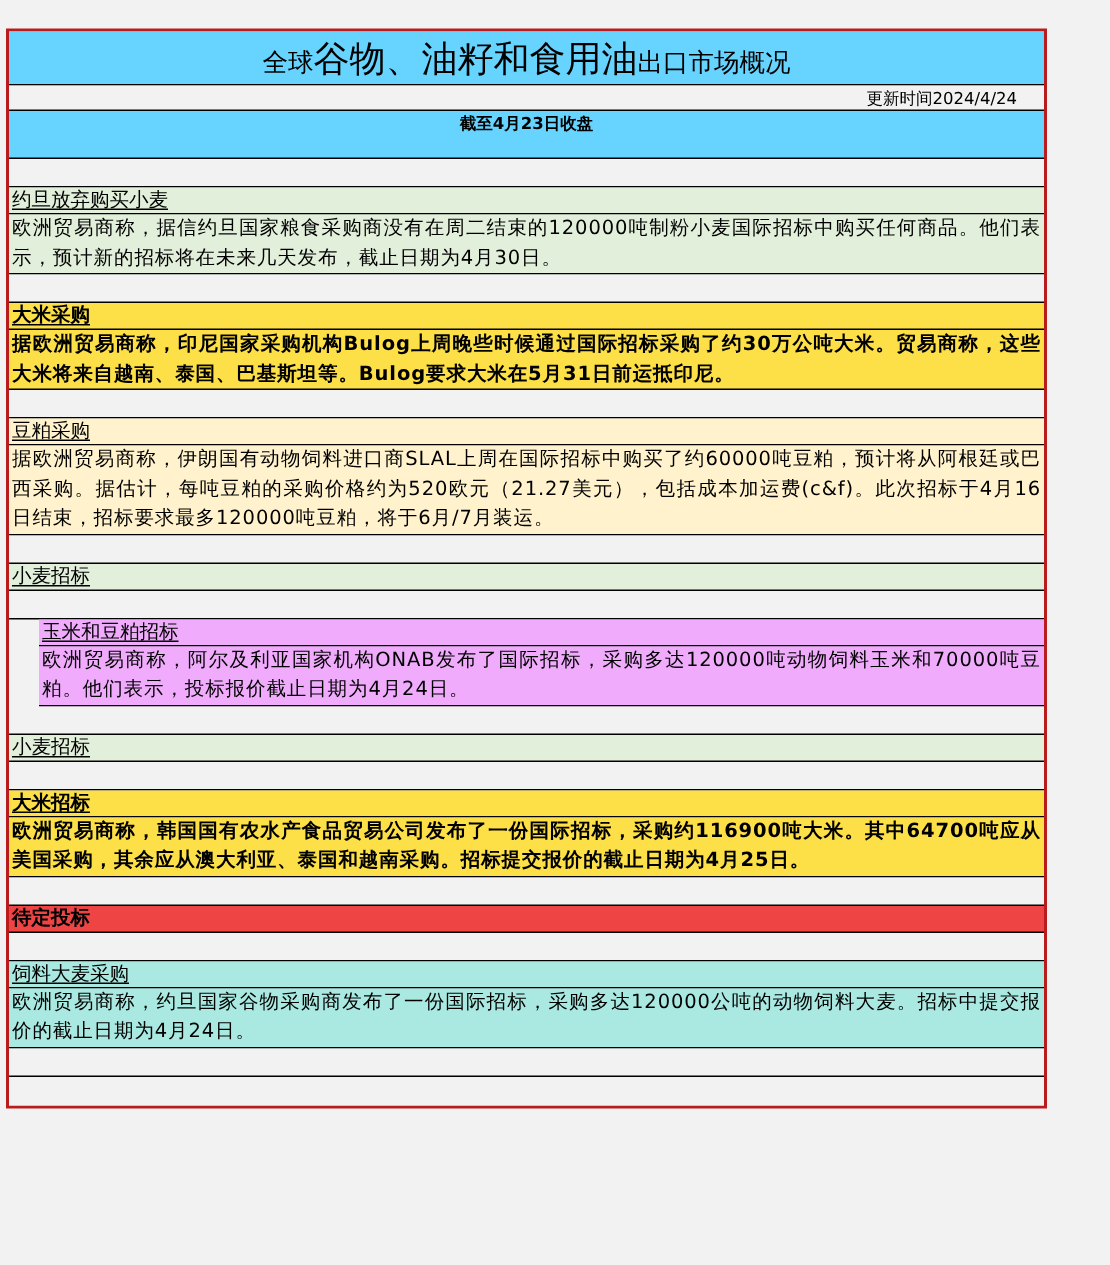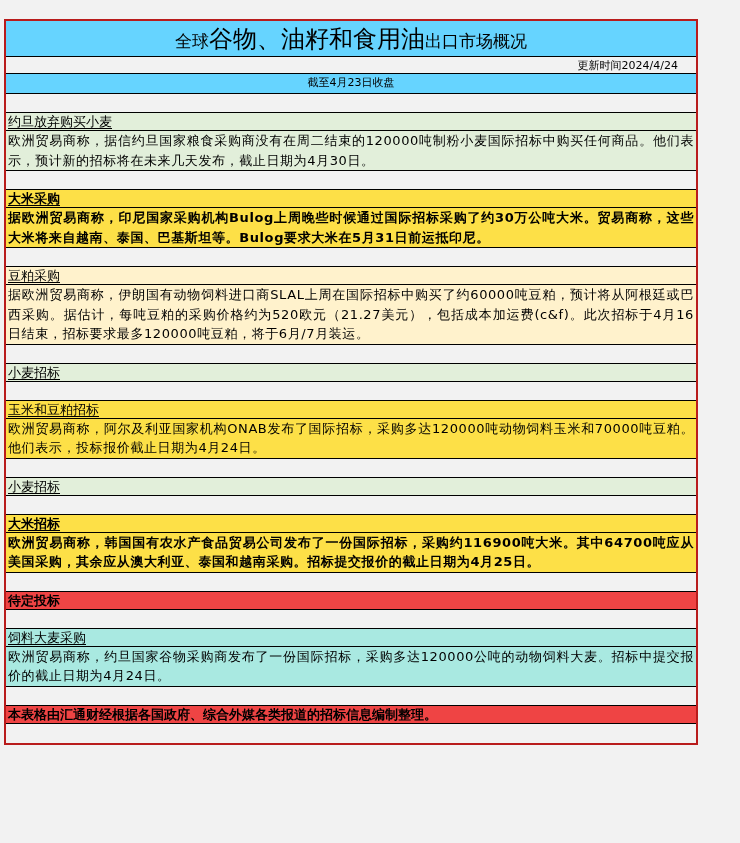--- a/index.html
+++ b/index.html
@@ -22,34 +22,34 @@
   }
   .row:last-child { border-bottom: none; }
   .title-row {
     height: 36px; background: #66d4ff;
     text-align: center; line-height: 36px;
     font-family: "DejaVu Serif", "Liberation Serif", serif;
   }
   .title-row .t-small { font-size: 17px; }
   .title-row .t-big { font-size: 24px; }
   .update-row { height: 17px; background: #f2f2f2; text-align: right; font-size: 11px; line-height: 17px; padding-right: 18px; }
-  .cutoff-row { height: 20px; background: #66d4ff; text-align: center; font-size: 11px; line-height: 18px; }
+  .cutoff-row { height: 32px; background: #66d4ff; text-align: center; font-size: 11px; line-height: 18px; font-weight: bold; }
   .blank { height: 19px; background: #f2f2f2; }
   .head {
     height: 18px; font-size: 13px; line-height: 18px; padding-left: 2px;
   }
   .head span { text-decoration: underline; text-underline-offset: 2px; }
   .body {
     font-size: 13px; line-height: 19.5px; padding: 0 2px;
     letter-spacing: 0.6px; text-align: justify;
   }
   .green { background: #e2efda; }
   .pink { background: #fde047; font-weight: bold; }
   .yellow { background: #fff2cc; }
-  .peach { background: #fde047; }
+  .peach { background: #f0abfc; margin-left: 20px; }
   .cyan { background: #ef4444; }
   .teal { background: #a9e9e1; }
   .bold-row { height: 18px; font-size: 13px; font-weight: bold; line-height: 18px; padding-left: 2px;
     font-family: "DejaVu Serif", "Liberation Serif", serif; }
 </style>
 </head>
 <body>
 
 <div class="sheet">
   <div class="row title-row">
@@ -85,15 +85,14 @@
   <div class="row body pink">欧洲贸易商称，韩国国有农水产食品贸易公司发布了一份国际招标，采购约116900吨大米。其中64700吨应从美国采购，其余应从澳大利亚、泰国和越南采购。招标提交报价的截止日期为4月25日。</div>
   <div class="row blank"></div>
 
   <div class="row bold-row cyan">待定投标</div>
   <div class="row blank"></div>
 
   <div class="row head teal"><span>饲料大麦采购</span></div>
   <div class="row body teal">欧洲贸易商称，约旦国家谷物采购商发布了一份国际招标，采购多达120000公吨的动物饲料大麦。招标中提交报价的截止日期为4月24日。</div>
   <div class="row blank"></div>
 
-  <div class="row bold-row cyan">本表格由汇通财经根据各国政府、综合外媒各类报道的招标信息编制整理。</div>
   <div class="row blank"></div>
 </div>
 
 </body></html>

